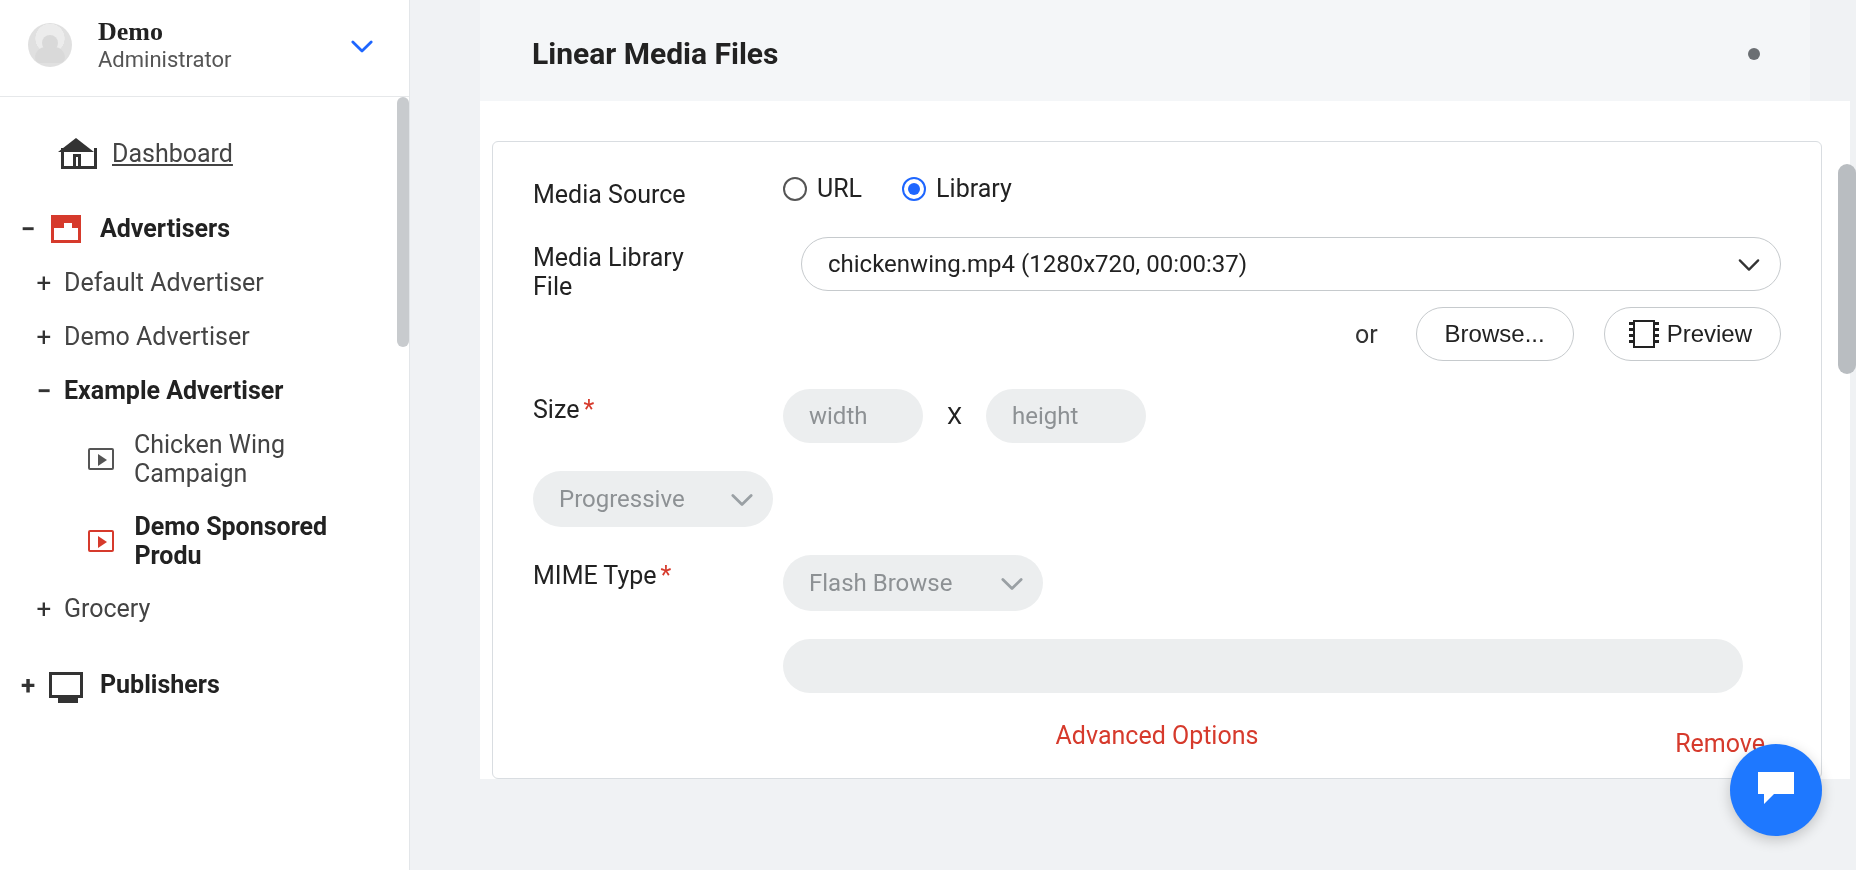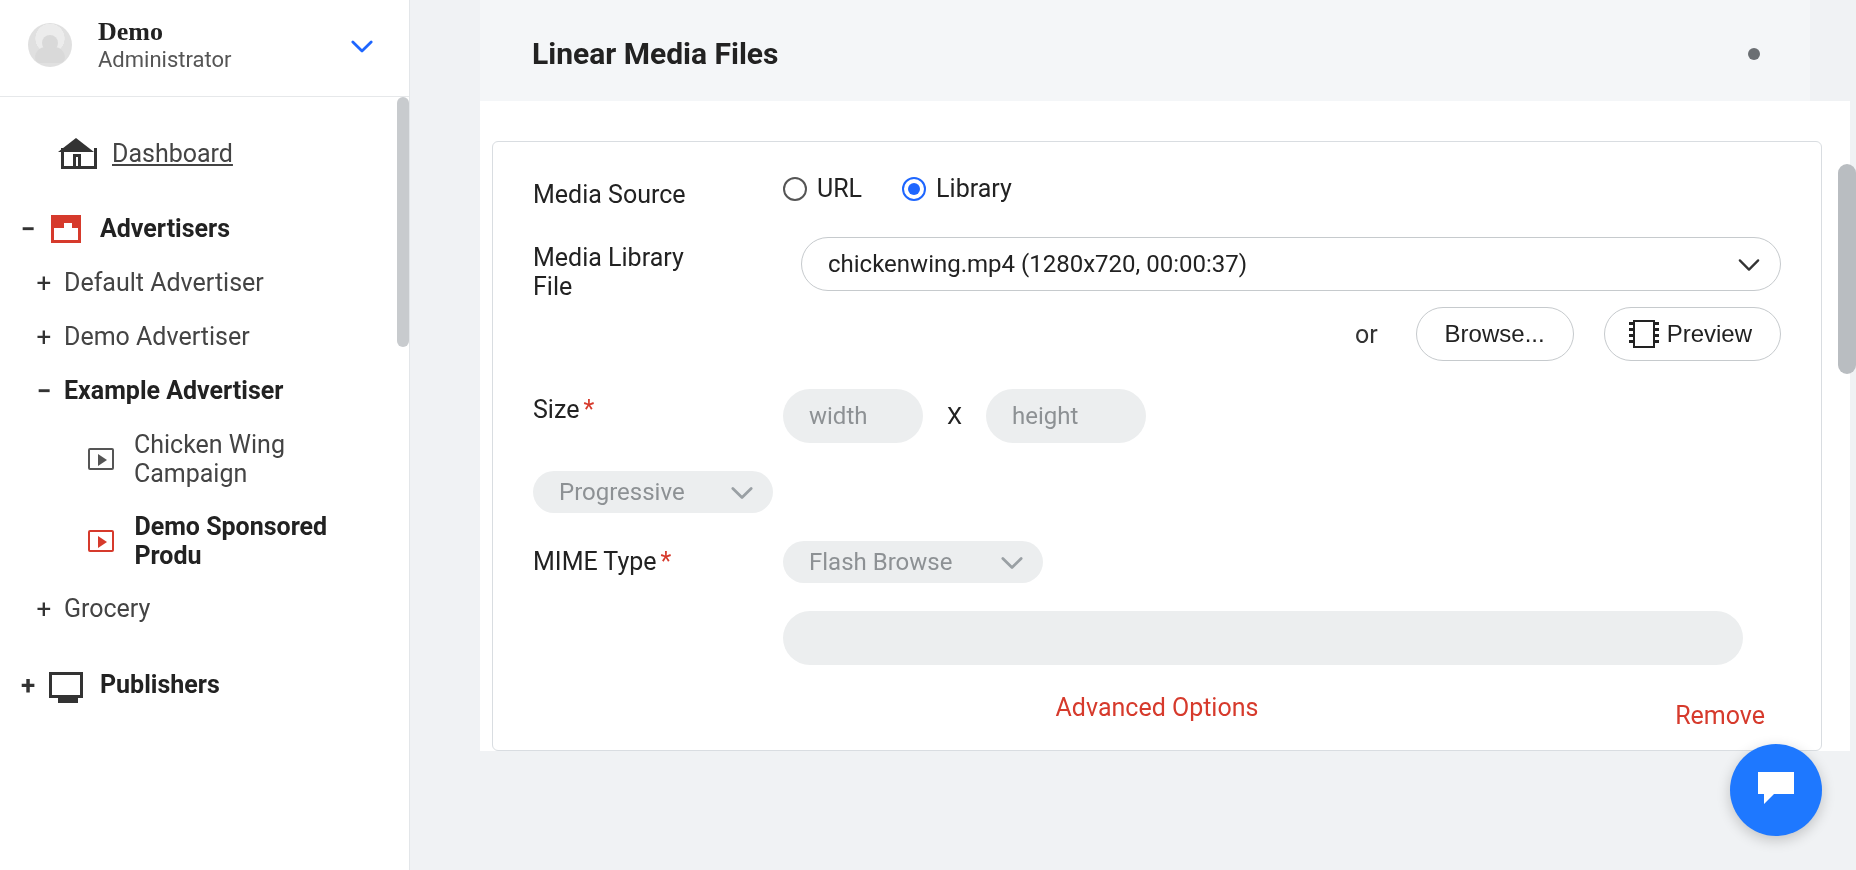--- a/index.html
+++ b/index.html
@@ -262,21 +262,21 @@
   .film-icon::after{right:-6px;}
 
   .chip-input {
     height:54px; border:none; border-radius:27px;
     background:#eceeef; font-size:24px; color:#8d9194;
     padding:0 26px; display:inline-flex; align-items:center;
   }
   .chip-input.w110{width:140px;}
   .chip-input.w130{width:160px;}
   .chip-select {
-    height:42px; border:none; border-radius:28px;
+    height:56px; border:none; border-radius:28px;
     background:#eceeef; font-size:24px; color:#8d9194;
     padding:0 48px 0 26px; display:inline-flex; align-items:center; position:relative;
     min-width: 240px;
   }
   .chip-select .chev { position:absolute; right:20px; top:50%; transform:translateY(-50%); color:#a8acb0; }
   .x-mult { font-size:24px; color:#222; margin: 0 10px; }
 
   .placeholder-bar {
     width: 960px; height: 54px;
     background:#eceeef; border-radius:27px;

